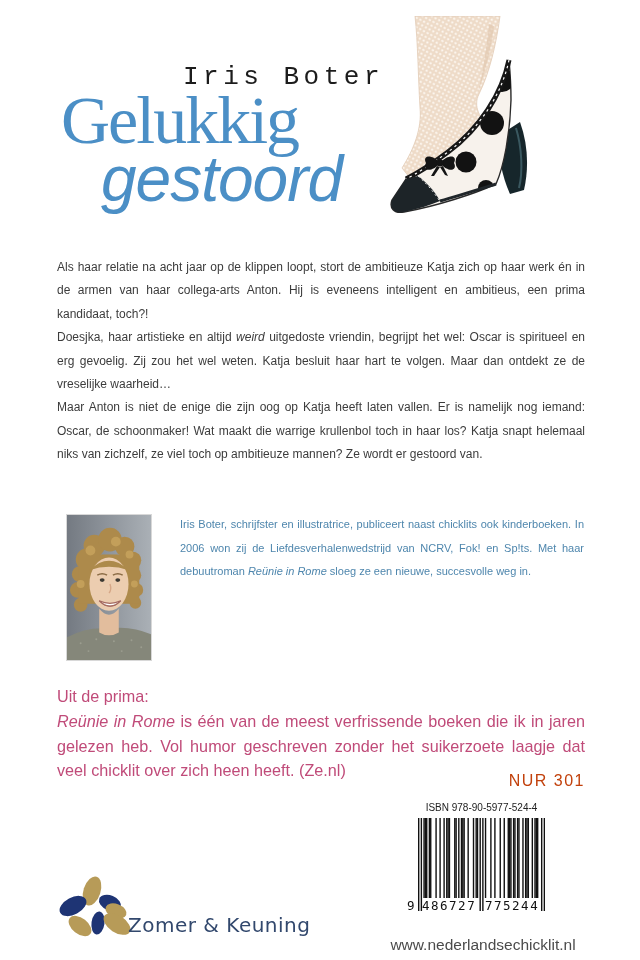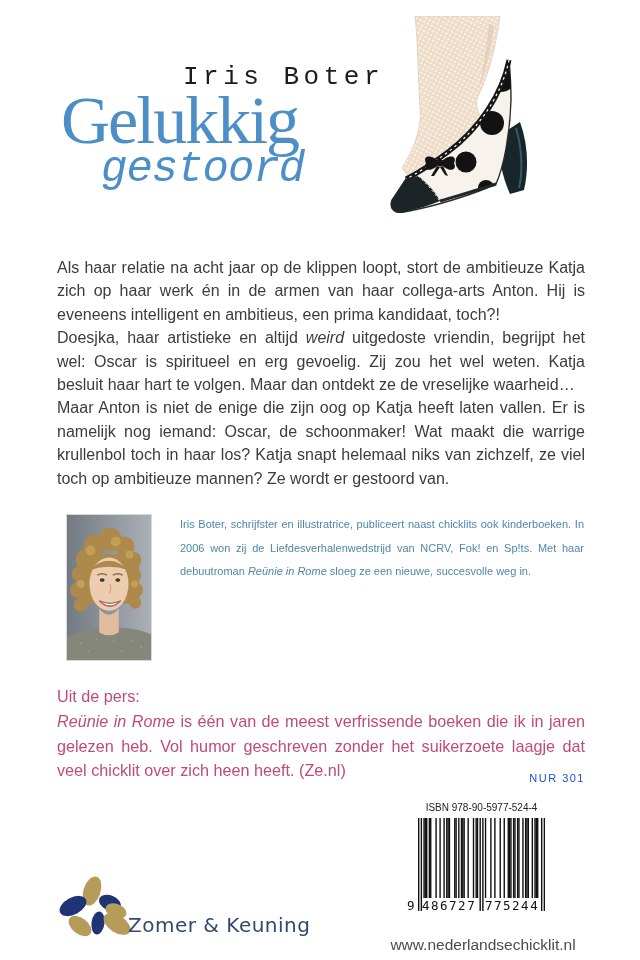--- a/index.html
+++ b/index.html
@@ -15,29 +15,29 @@
     font-family:"Liberation Mono", monospace;
     font-size:26px; letter-spacing:4.5px; color:#1c1c1c; white-space:nowrap;
   }
   .title1 {
     position:absolute; left:61px; top:70px;
     font-family:"Liberation Serif", serif;
     font-size:68px; line-height:1; letter-spacing:-2px; color:#4b8fc6; white-space:nowrap;
   }
   .title2 {
     position:absolute; left:101px; top:131px;
-    font-family:Liberation Mono, monospace; font-style:italic;
-    font-size:44px; line-height:1; letter-spacing:-1px; color:#4b8fc6; white-space:nowrap;
+    font-family:Liberation Sans, sans-serif; font-style:italic;
+    font-size:64px; line-height:1; letter-spacing:-1px; color:#4b8fc6; white-space:nowrap;
   }
   .shoe-svg { position:absolute; left:382px; top:0; }
 
   
   .synopsis {
     position:absolute; left:57px; top:240px; width:528px;
-    font-size:16px; line-height:23.4px; color:#3c3c3c;
+    font-size:12px; line-height:23.4px; color:#3c3c3c;
     text-align:justify;
   }
   .synopsis p { margin:0; }
 
   
   .author-photo { position:absolute; left:66px; top:498px; width:86px; height:147px; border:1px solid #d8d8d8; box-sizing:border-box; }
   .bio {
     position:absolute; left:180px; top:497px; width:404px;
     font-size:11px; line-height:23.5px; color:#4e86ad;
     text-align:justify;
@@ -45,21 +45,21 @@
 
   
   .press {
     position:absolute; left:57px; top:668px; width:528px;
     font-size:16.2px; line-height:24.8px; color:#c04b79;
     text-align:justify;
   }
   .press .label { display:block; }
   .nur {
     position:absolute; left:57px; top:756px; width:528px;
-    text-align:right; font-size:11px; letter-spacing:1.5px; color:#1d4ed8;
+    text-align:right; font-size:16px; letter-spacing:1.5px; color:#c2410c;
   }
 
   
   .publisher-logo { position:absolute; left:56px; top:852px; }
   .publisher-name {
     position:absolute; left:128px; top:897px;
     font-family:"DejaVu Sans", sans-serif;
     font-size:20px; letter-spacing:0.5px; color:#32486d; white-space:nowrap;
   }
   .barcode-block { position:absolute; left:405px; top:786px; width:140px; height:112px; }
@@ -195,21 +195,21 @@
 
     <path d="M33,87 Q44,98 55,87 Q44,92 33,87 Z" fill="#ffffff" stroke="#a4695f" stroke-width="1.2"></path>
     <path d="M33,87 Q44,98 55,87" stroke="#a4695f" stroke-width="1" fill="none"></path>
   </svg>
 
   <div class="bio">
     <span>Iris Boter, schrijfster en illustratrice, publiceert naast chicklits ook kinderboeken. In 2006 won zij de Liefdesverhalenwedstrijd van NCRV, Fok! en Sp!ts. Met haar debuutroman </span><i>Reünie in Rome</i><span> sloeg ze een nieuwe, succesvolle weg in.</span>
   </div>
 
   <div class="press">
-    <span class="label">Uit de pers:</span>
+    <span class="label">Uit de prima:</span>
     <span><i>Reünie in Rome</i><span> is één van de meest verfrissende boeken die ik in jaren gelezen heb. Vol humor geschreven zonder het suikerzoete laagje dat veel chicklit over zich heen heeft. (Ze.nl)</span></span>
   </div>
   <div class="nur">NUR 301</div>
 
   <svg class="publisher-logo" width="80" height="74" viewBox="0 0 80 74">
     <g>
       <ellipse cx="36" cy="23" rx="8.5" ry="15" fill="#b79b58" transform="rotate(18 36 23)"></ellipse>
       <ellipse cx="17" cy="38" rx="14.5" ry="8.5" fill="#1e3474" transform="rotate(-28 17 38)"></ellipse>
       <ellipse cx="54" cy="35" rx="11.5" ry="7.5" fill="#1e3474" transform="rotate(22 54 35)"></ellipse>
       <ellipse cx="60" cy="43" rx="11" ry="7" fill="#b79b58" transform="rotate(22 60 43)"></ellipse>

